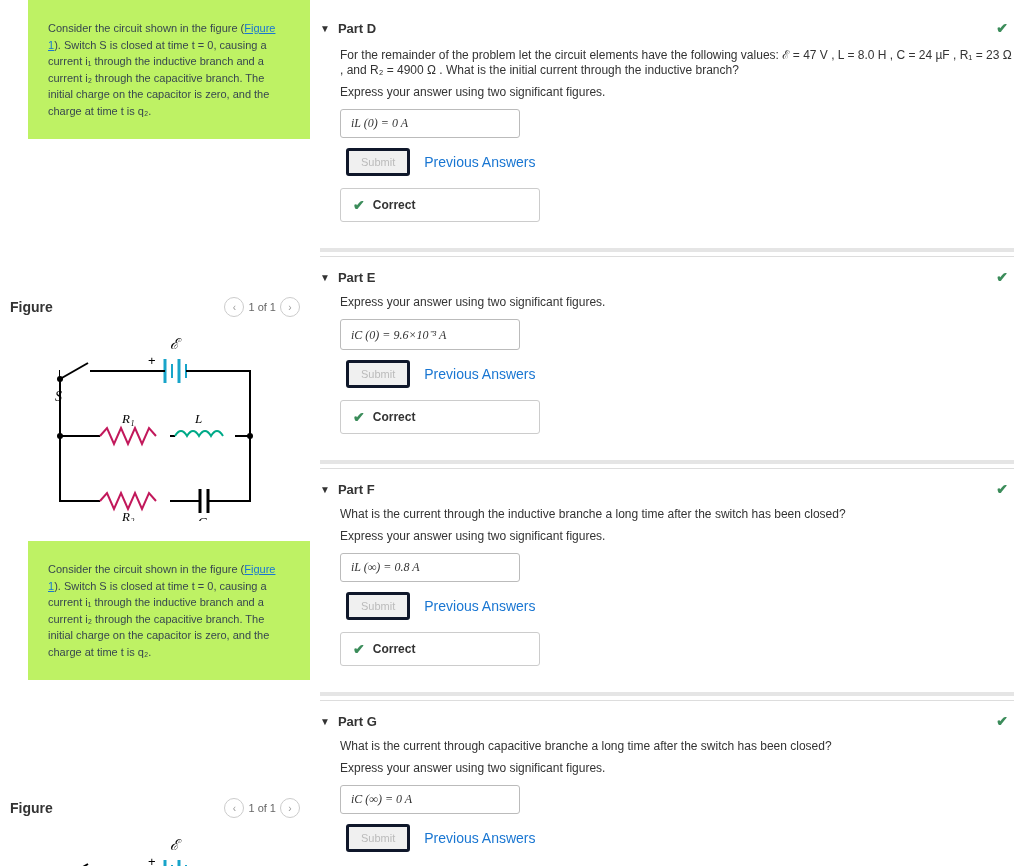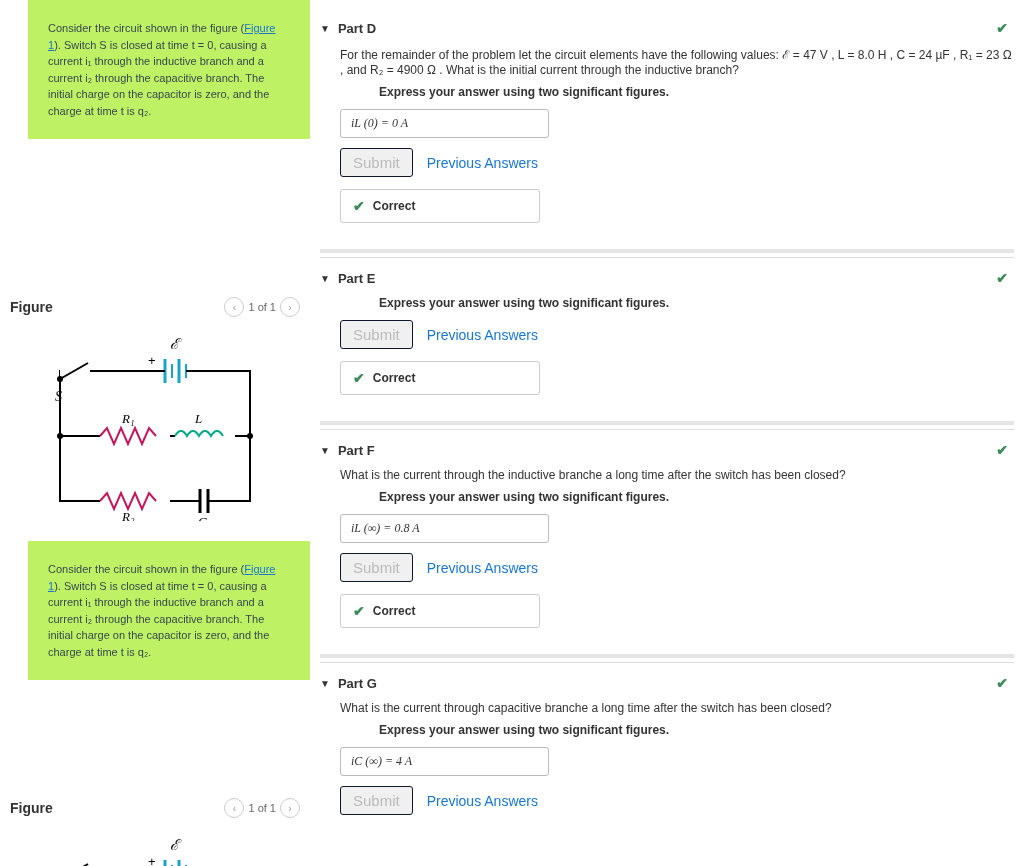--- a/index.html
+++ b/index.html
@@ -12,24 +12,24 @@
   .fig-nav { display: flex; align-items: center; gap: 4px; font-size: 11px; font-weight: normal; color: #666; }
   .nav-btn { width: 20px; height: 20px; border: 1px solid #ccc; border-radius: 10px; background: #fff; display: flex; align-items: center; justify-content: center; color: #999; cursor: pointer; font-size: 10px; }
   .fig-body { padding: 10px 20px 20px; display: flex; justify-content: center; }
   .part { border-top: 1px solid #ddd; padding: 8px 0 18px; position: relative; }
   .part-header { display: flex; align-items: center; justify-content: space-between; padding: 4px 6px 10px 0; }
   .part-title { font-weight: bold; font-size: 13px; display: flex; align-items: center; gap: 8px; }
   .chev { font-size: 10px; color: #333; }
   .check { color: #3b8c5a; font-size: 14px; font-weight: bold; }
   .part-body { padding-left: 20px; }
   .q-text { font-size: 12px; margin-bottom: 8px; }
-  .instr { font-weight: bold; font-size: 12px; margin-bottom: 10px; margin-left: 39px; }
-  .answer-box { border: 1px solid #bbb; border-radius: 3px; padding: 6px 10px; width: 209px; font-size: 12px; margin-bottom: 10px; font-family: 'Times New Roman', serif; }
+  .instr { font-weight: normal; font-size: 12px; margin-bottom: 10px; }
+  .answer-box { border: 1px solid #bbb; border-radius: 3px; padding: 6px 10px; width: 180px; font-size: 12px; margin-bottom: 10px; font-family: 'Times New Roman', serif; }
   .btn-row { display: flex; align-items: center; gap: 14px; margin-bottom: 12px; }
-  .submit-btn { background: #f0f0f0; color: #bbb; border: 1px solid #0f172a; border-radius: 3px; padding: 5px 12px; font-size: 15px; cursor: not-allowed; }
+  .submit-btn { background: #f0f0f0; color: #bbb; border: 3px solid #0f172a; border-radius: 3px; padding: 5px 12px; font-size: 11px; cursor: not-allowed; margin-left: 6px; }
   .prev-ans { color: #1976d2; font-size: 14px; cursor: pointer; }
   .correct-box { border: 1px solid #ccc; border-radius: 3px; padding: 8px 12px; width: 200px; font-size: 12px; display: flex; align-items: center; gap: 8px; }
   .ital { font-style: italic; font-family: 'Times New Roman', serif; }
   hr.big { border: none; border-top: 4px solid #e5e5e5; margin: 8px 0 4px; }
 </style>
 </head>
 <body>
 
 <div class="left">
   <div class="problem-desc">
@@ -165,20 +165,21 @@
   <div class="part">
     <div class="part-header">
       <div class="part-title">
         <span class="chev">▼</span>
         <span>Part E</span>
       </div>
       <span class="check">✔</span>
     </div>
     <div class="part-body">
       <div class="instr">Express your answer using two significant figures.</div>
+      <div class="answer-box ital">iC (0) =  9.6×10⁻³  A</div>
       <div class="btn-row">
         <button class="submit-btn">Submit</button>
         <span class="prev-ans">Previous Answers</span>
       </div>
       <div class="correct-box">
         <span class="check">✔</span>
         <b>Correct</b>
       </div>
     </div>
   </div>
@@ -214,21 +215,21 @@
     <div class="part-header">
       <div class="part-title">
         <span class="chev">▼</span>
         <span>Part G</span>
       </div>
       <span class="check">✔</span>
     </div>
     <div class="part-body">
       <div class="q-text">What is the current through capacitive branche a long time after the switch has been closed?</div>
       <div class="instr">Express your answer using two significant figures.</div>
-      <div class="answer-box ital">iC (∞) =  4  A</div>
+      <div class="answer-box ital">iC (∞) =  0  A</div>
       <div class="btn-row">
         <button class="submit-btn">Submit</button>
         <span class="prev-ans">Previous Answers</span>
       </div>
 
     </div>
   </div>
 
 </div>
 

